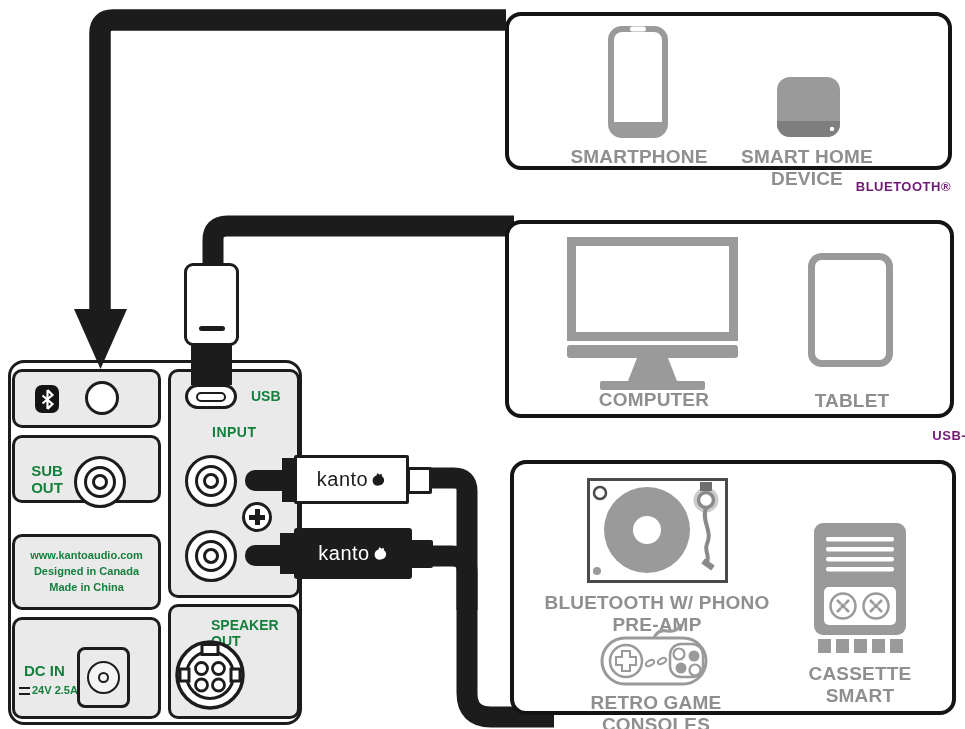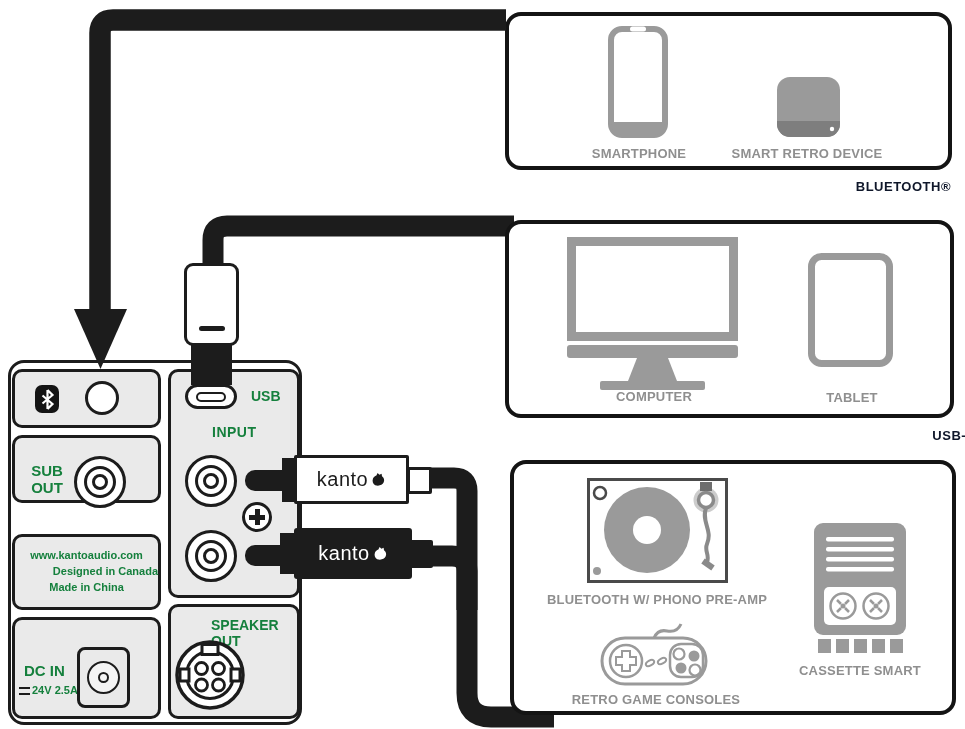--- a/index.html
+++ b/index.html
@@ -3,22 +3,22 @@
 <meta charset="utf-8">
 <style>
   * { box-sizing: border-box; margin: 0; padding: 0; }
   body { background:#fff; font-family:"Liberation Sans", sans-serif; }
   .stage { position:relative; width:965px; height:729px; background:#fff; overflow:hidden; }
   svg.layer { position:absolute; left:0; top:0; pointer-events:none; }
   .cable { stroke:#1c1c1c; stroke-width:21px; fill:none; }
 
   
   .srcbox { position:absolute; background:#fff; border:4px solid #141414; border-radius:16px; z-index:10; }
-  .cap { position:absolute; z-index:15; color:#0f172a; font-weight:bold; font-size:13px; letter-spacing:.5px; text-align:right; }
-  .lbl { position:absolute; z-index:15; color:#8f8f8f; font-weight:bold; font-size:13px; letter-spacing:.2px; text-align:center; }
+  .cap { position:absolute; z-index:15; color:#701a75; font-weight:bold; font-size:13px; letter-spacing:.5px; text-align:right; }
+  .lbl { position:absolute; z-index:15; color:#8f8f8f; font-weight:bold; font-size:19px; letter-spacing:.2px; text-align:center; }
   .icon { position:absolute; z-index:15; }
 
   
   .panel { position:absolute; left:8px; top:360px; width:294px; height:365px; background:#fff;
            border:3px solid #1c1c1c; border-radius:16px; z-index:20; }
   .sec { position:absolute; background:#eaeaea; border:3px solid #1c1c1c; border-radius:10px; }
   .ptxt { position:absolute; color:#15803d; font-weight:bold; }
 
   .ring-o { position:absolute; width:52px; height:52px; border:3px solid #1c1c1c; border-radius:50%;
             background:#fff; display:flex; align-items:center; justify-content:center; }
@@ -83,21 +83,21 @@
     <rect x="3" y="3" width="54" height="106" rx="11" fill="#fff" stroke="#9a9a9a" stroke-width="6"></rect>
     <path d="M3 96 h54 v2 a11 11 0 0 1 -11 11 h-32 a11 11 0 0 1 -11 -11 z" fill="#9a9a9a"></path>
     <rect x="22" y="0.5" width="16" height="5" rx="2.5" fill="#fff"></rect>
   </svg>
   <div class="lbl" style="left:560px; top:146px; width:158px;">SMARTPHONE</div>
   <svg class="icon" style="left:777px; top:77px; z-index:15" width="63" height="60" viewBox="0 0 63 60">
     <rect x="0" y="0" width="63" height="60" rx="13" fill="#9a9a9a"></rect>
     <path d="M0 44 h63 v3 a13 13 0 0 1 -13 13 h-37 a13 13 0 0 1 -13 -13 z" fill="#7e7e7e"></path>
     <circle cx="55" cy="52" r="2.2" fill="#fff"></circle>
   </svg>
-  <div class="lbl" style="left:716px; top:146px; width:182px;">SMART RETRO DEVICE</div>
+  <div class="lbl" style="left:716px; top:146px; width:182px;">SMART HOME DEVICE</div>
   <div class="cap" style="left:505px; top:179px; width:446px;">BLUETOOTH®</div>
 
   <div class="srcbox" style="left:505px; top:220px; width:449px; height:198px;"></div>
   <svg class="icon" style="left:567px; top:237px; z-index:15" width="171" height="153" viewBox="0 0 171 153">
     <rect x="4.5" y="4.5" width="162" height="95" fill="#fff" stroke="#9a9a9a" stroke-width="9"></rect>
     <rect x="0" y="108" width="171" height="13" rx="3" fill="#9a9a9a"></rect>
     <polygon points="70,121 101,121 110,144 61,144" fill="#9a9a9a"></polygon>
     <rect x="33" y="144" width="105" height="9" rx="2" fill="#9a9a9a"></rect>
   </svg>
   <div class="lbl" style="left:579px; top:389px; width:150px;">COMPUTER</div>
@@ -173,21 +173,21 @@
       <div class="ptxt" style="left:10px; top:24px; width:44px; font-size:15px; line-height:17px; text-align:center;">SUB OUT</div>
       <div class="ring-o" style="left:59px; top:18px;">
         <div class="ring-m">
             <div class="ring-i"></div>
           </div>
       </div>
     </div>
 
     <div class="sec" style="left:1px; top:171px; width:149px; height:76px; text-align:center;">
       <div class="ptxt" style="left:0; top:11px; width:143px; font-size:11px; line-height:15.5px;">www.kantoaudio.com</div>
-      <div class="ptxt" style="left:0; top:27px; width:143px; font-size:11px; line-height:15.5px;text-align:right;">Designed in Canada</div>
+      <div class="ptxt" style="left:0; top:27px; width:143px; font-size:11px; line-height:15.5px;">Designed in Canada</div>
       <div class="ptxt" style="left:0; top:43px; width:143px; font-size:11px; line-height:15.5px;">Made in China</div>
     </div>
 
     <div class="sec" style="left:1px; top:254px; width:149px; height:102px;">
       <div class="ptxt" style="left:9px; top:42px; font-size:15px;">DC IN</div>
       <div class="ptxt" style="left:4px; top:64px; font-size:11px; white-space:nowrap;"><span class="dc-sym"></span><span>24V 2.5A</span></div>
       <div class="dc-jack">
         <div class="dc-ring">
             <div class="dc-pin"></div>
           </div>

